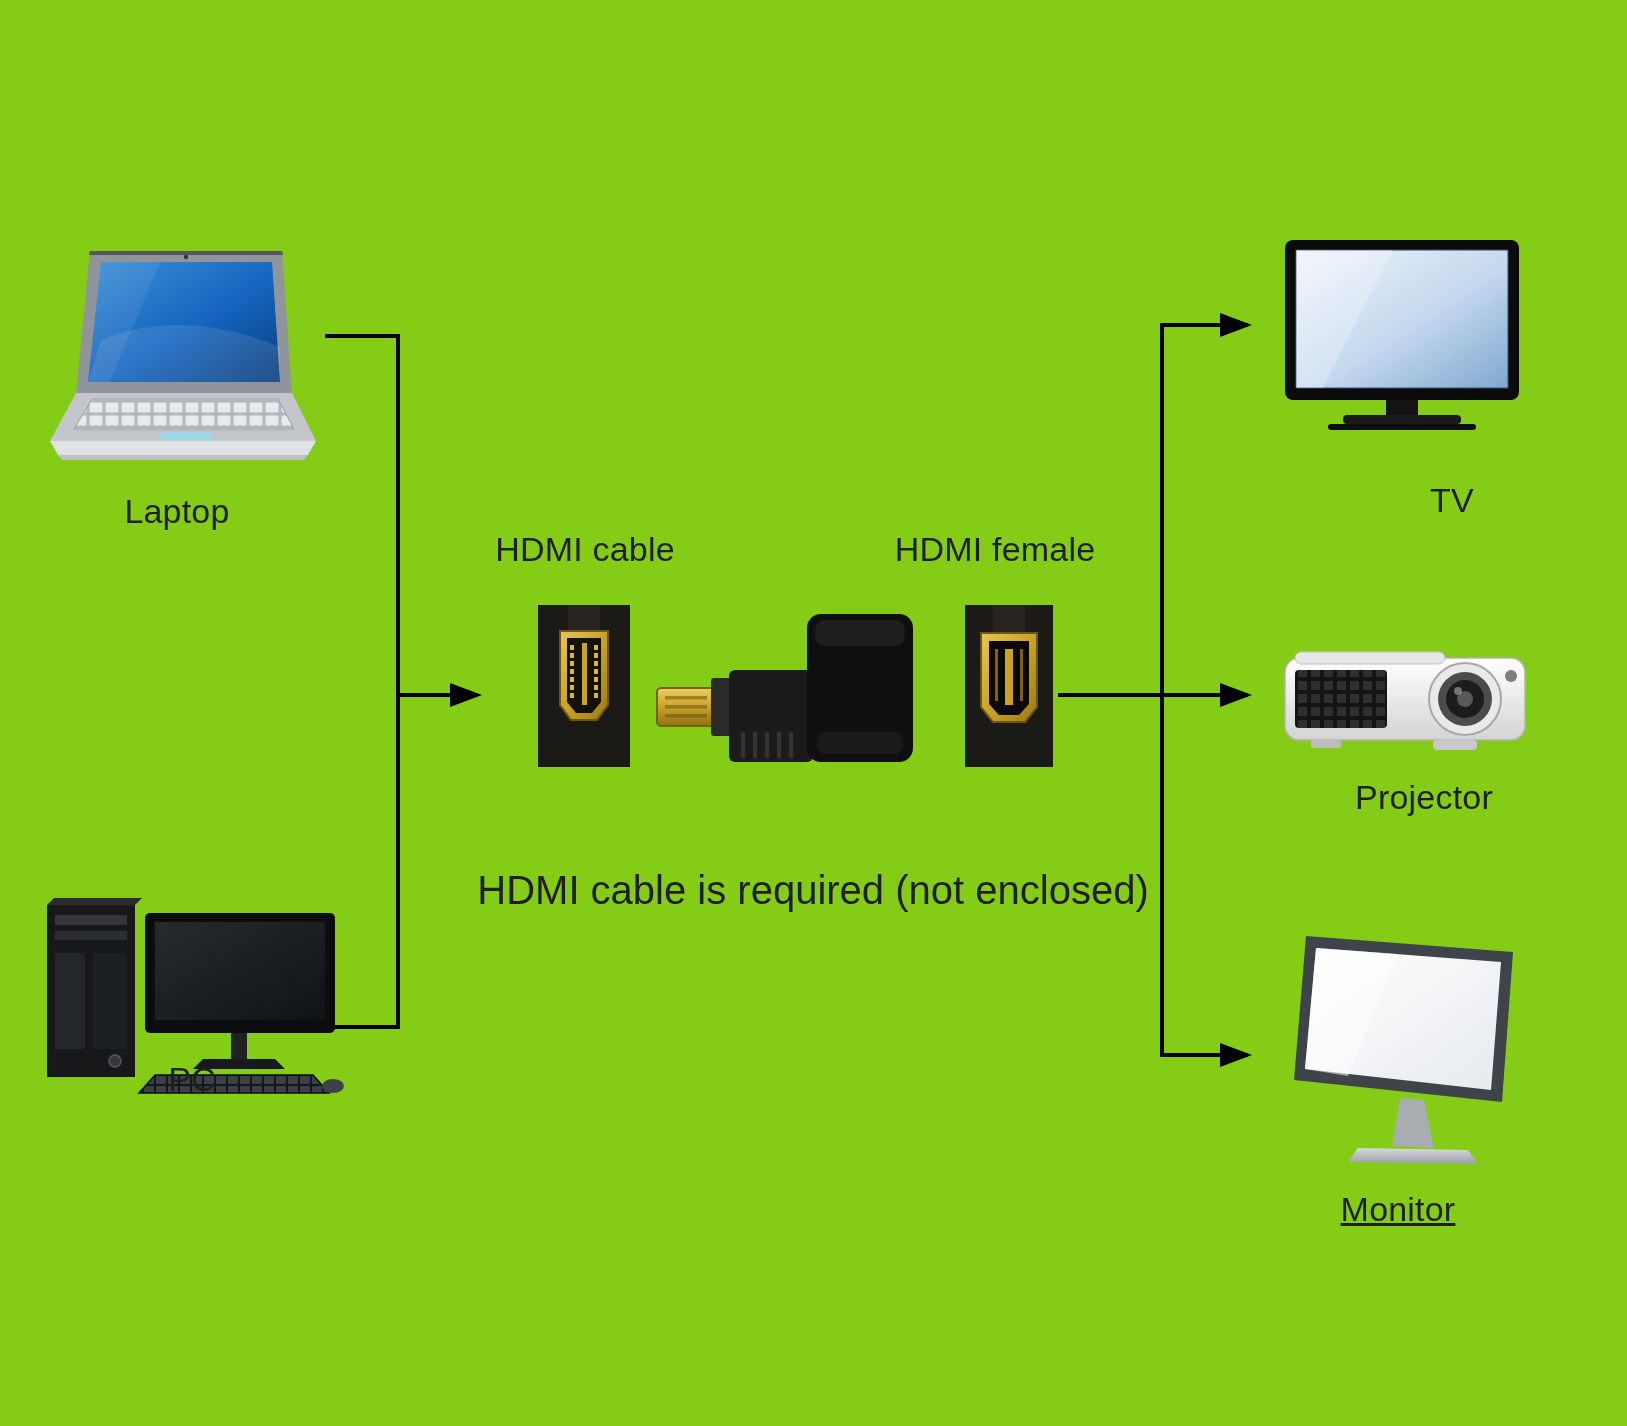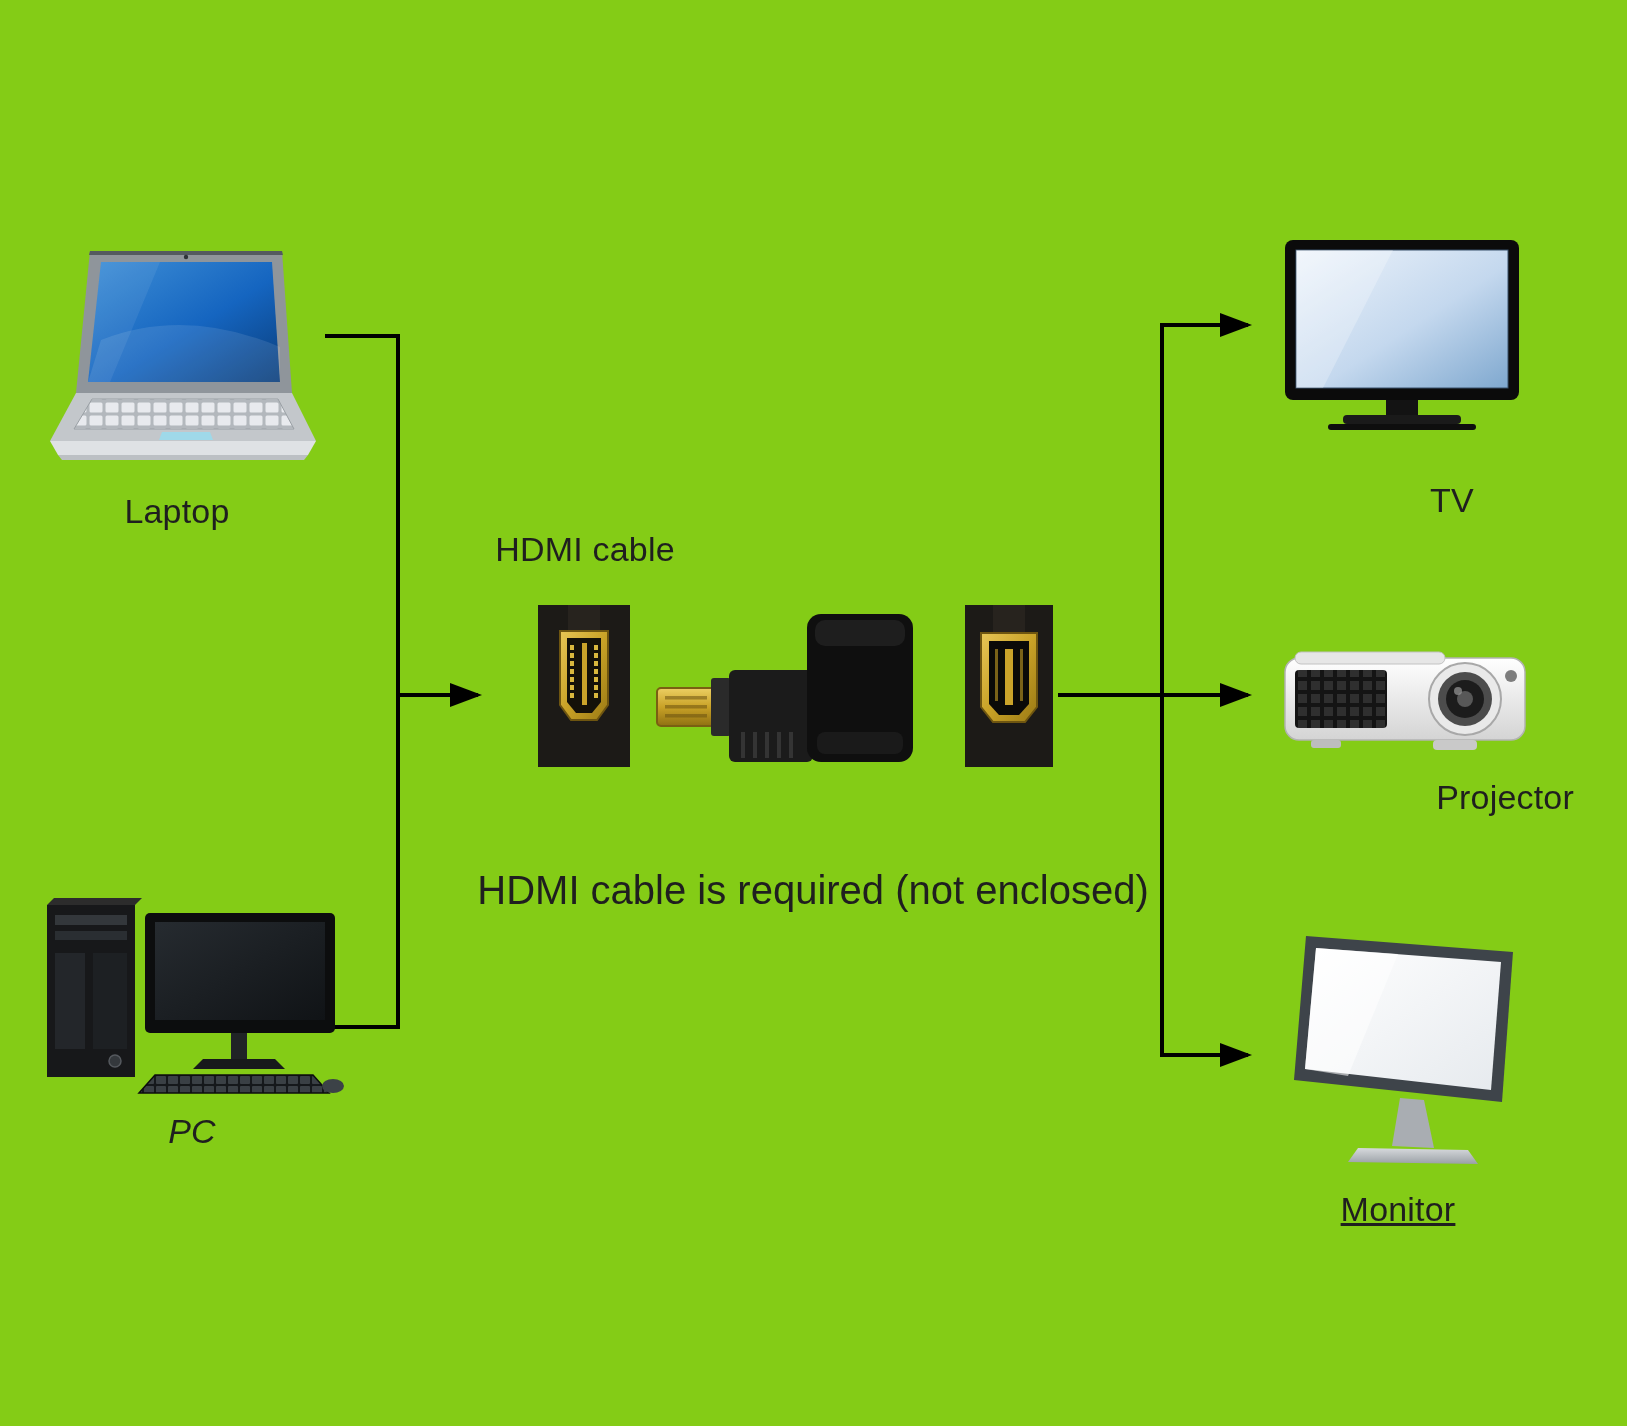--- a/index.html
+++ b/index.html
@@ -104,24 +104,25 @@
 
     <rect x="110" y="18" width="190" height="120" rx="5" fill="#0c0d0e"></rect>
     <rect x="120" y="27" width="170" height="98" fill="url(#g-pcscr)"></rect>
     <rect x="196" y="138" width="16" height="26" fill="#202326"></rect>
     <polygon points="168,164 240,164 250,174 158,174" fill="#17191b"></polygon>
 
     <polygon points="120,180 278,180 294,198 104,198" fill="url(#p-pckeys)" stroke="#0c0d0e" stroke-width="1.5"></polygon>
 
     <ellipse cx="298" cy="191" rx="11" ry="7" fill="#3c4247"></ellipse>
   </svg>
-  <div class="label" style="left:92px;top:1112px;width:200px;font-style:italic;">PC</div>
+  <div class="label" style="left:92px;top:1060px;width:200px;">PC</div>
 
   <div class="label" style="left:455px;top:530px;width:260px;">HDMI cable</div>
 
+  <div class="label" style="left:865px;top:530px;width:260px;">HDMI female</div>
 
   <svg class="abs" style="left:538px;top:605px;" width="92" height="162" viewBox="0 0 92 162">
     <defs>
       <linearGradient id="g-gold-m" x1="0" y1="0" x2="1" y2="1">
         <stop offset="0" stop-color="#e7c556"></stop>
         <stop offset="0.5" stop-color="#c9a227"></stop>
         <stop offset="1" stop-color="#9a7a14"></stop>
       </linearGradient>
     </defs>
     <rect x="0" y="0" width="92" height="162" fill="#1c1a17"></rect>
@@ -221,21 +222,21 @@
     <rect x="12" y="30" width="92" height="58" rx="4" fill="url(#p-vent)"></rect>
     <circle cx="182" cy="59" r="36" fill="#e9e9e9" stroke="#a8a8a8" stroke-width="2"></circle>
     <circle cx="182" cy="59" r="27" fill="#4c4c4c"></circle>
     <circle cx="182" cy="59" r="19" fill="#1c1c1c"></circle>
     <circle cx="182" cy="59" r="8" fill="#585858"></circle>
     <circle cx="175" cy="51" r="4" fill="#9a9a9a" opacity="0.7"></circle>
     <circle cx="228" cy="36" r="6" fill="#7d7d7d"></circle>
     <rect x="150" y="100" width="44" height="10" rx="4" fill="#c9c9c9"></rect>
     <rect x="28" y="100" width="30" height="8" rx="3" fill="#bdbdbd"></rect>
   </svg>
-  <div class="label" style="left:1354px;top:778px;width:220px;text-align:right;">Projector</div>
+  <div class="label" style="left:1314px;top:778px;width:220px;">Projector</div>
 
   <svg class="abs" style="left:1288px;top:930px;" width="235" height="255" viewBox="0 0 235 255">
     <defs>
       <linearGradient id="g-mon" x1="0" y1="0" x2="1" y2="1">
         <stop offset="0" stop-color="#ffffff"></stop>
         <stop offset="1" stop-color="#e6eaee"></stop>
       </linearGradient>
       <linearGradient id="g-monbase" x1="0" y1="0" x2="0" y2="1">
         <stop offset="0" stop-color="#d7dadd"></stop>
         <stop offset="1" stop-color="#9aa0a6"></stop>

